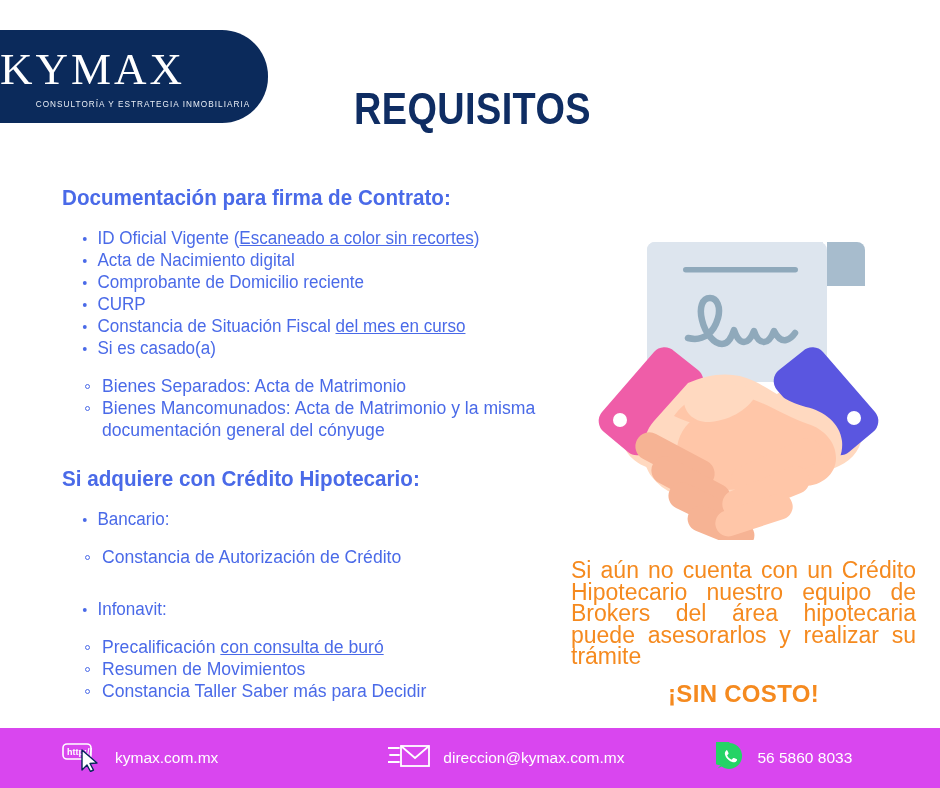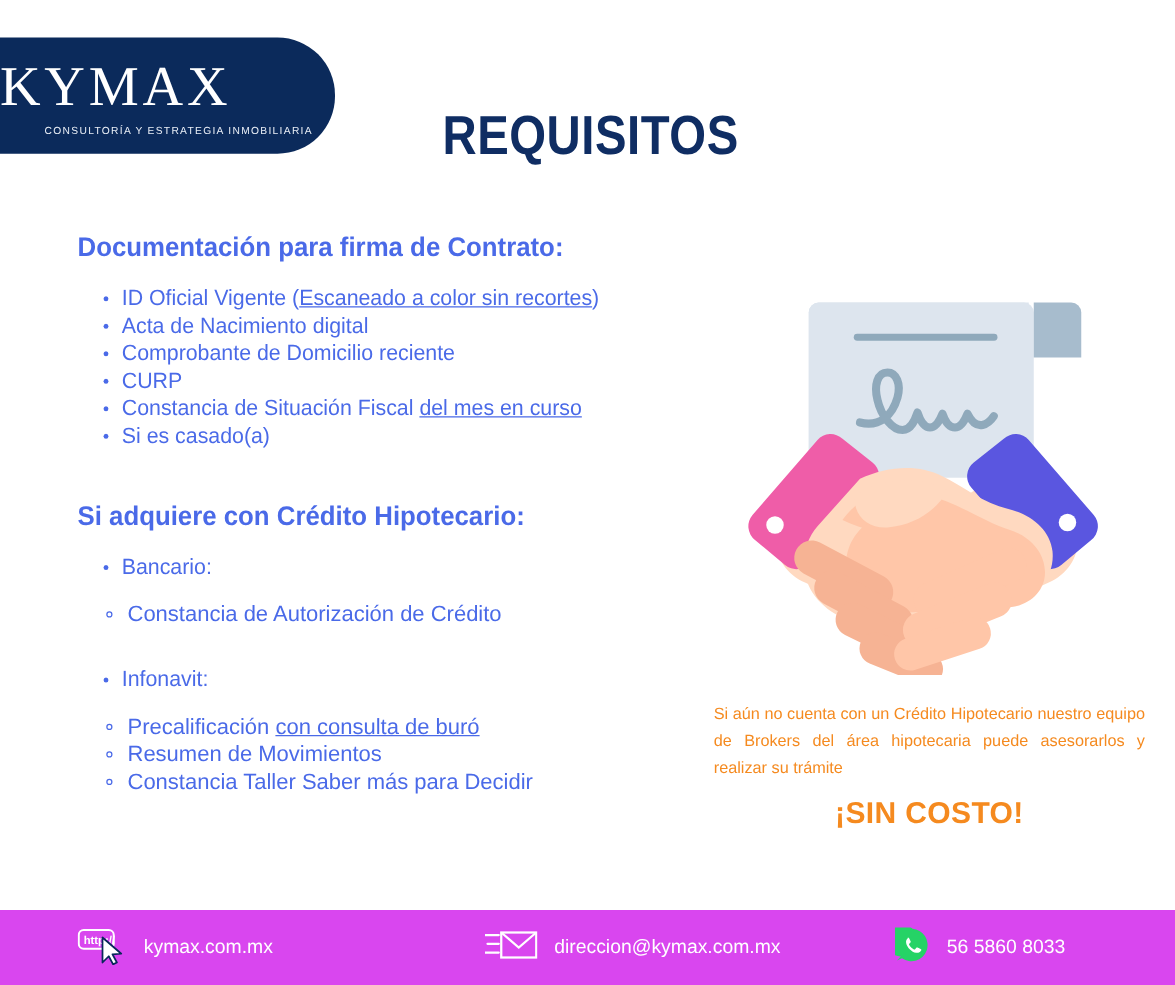--- a/index.html
+++ b/index.html
@@ -165,21 +165,21 @@
   
   #promo-block {
     position: absolute;
     left: 571px;
     top: 560px;
     width: 345px;
   }
   #promo-text {
     color: #f58a1f;
     font-family: "Liberation Sans Narrow", "Liberation Sans", sans-serif;
-    font-size: 13px;
+    font-size: 23px;
     line-height: 21.5px;
     text-align: justify;
     text-align-last: left;
     margin: 0;
   }
   #promo-highlight {
     color: #f58a1f;
     font-family: "Liberation Sans Narrow", "Liberation Sans", sans-serif;
     font-weight: bold;
     font-size: 24px;
@@ -247,20 +247,24 @@
       <span>CURP</span>
     </li>
     <li class="bullet-item">
       <span>Constancia de Situación Fiscal </span><span class="u">del mes en curso</span>
     </li>
     <li class="bullet-item">
       <span>Si es casado(a)</span>
     </li>
   </ul>
 
+  <ul class="subbullets">
+    <li class="subbullet-item">Bienes Separados: Acta de Matrimonio</li>
+    <li class="subbullet-item">Bienes Mancomunados: Acta de Matrimonio y la misma documentación general del cónyuge</li>
+  </ul>
 
   <div class="section-gap"></div>
 
   <div class="section-heading">Si adquiere con Crédito Hipotecario:</div>
 
   <ul class="bullets">
     <li class="bullet-item">Bancario:</li>
   </ul>
   <ul class="subbullets">
     <li class="subbullet-item">Constancia de Autorización de Crédito</li>

